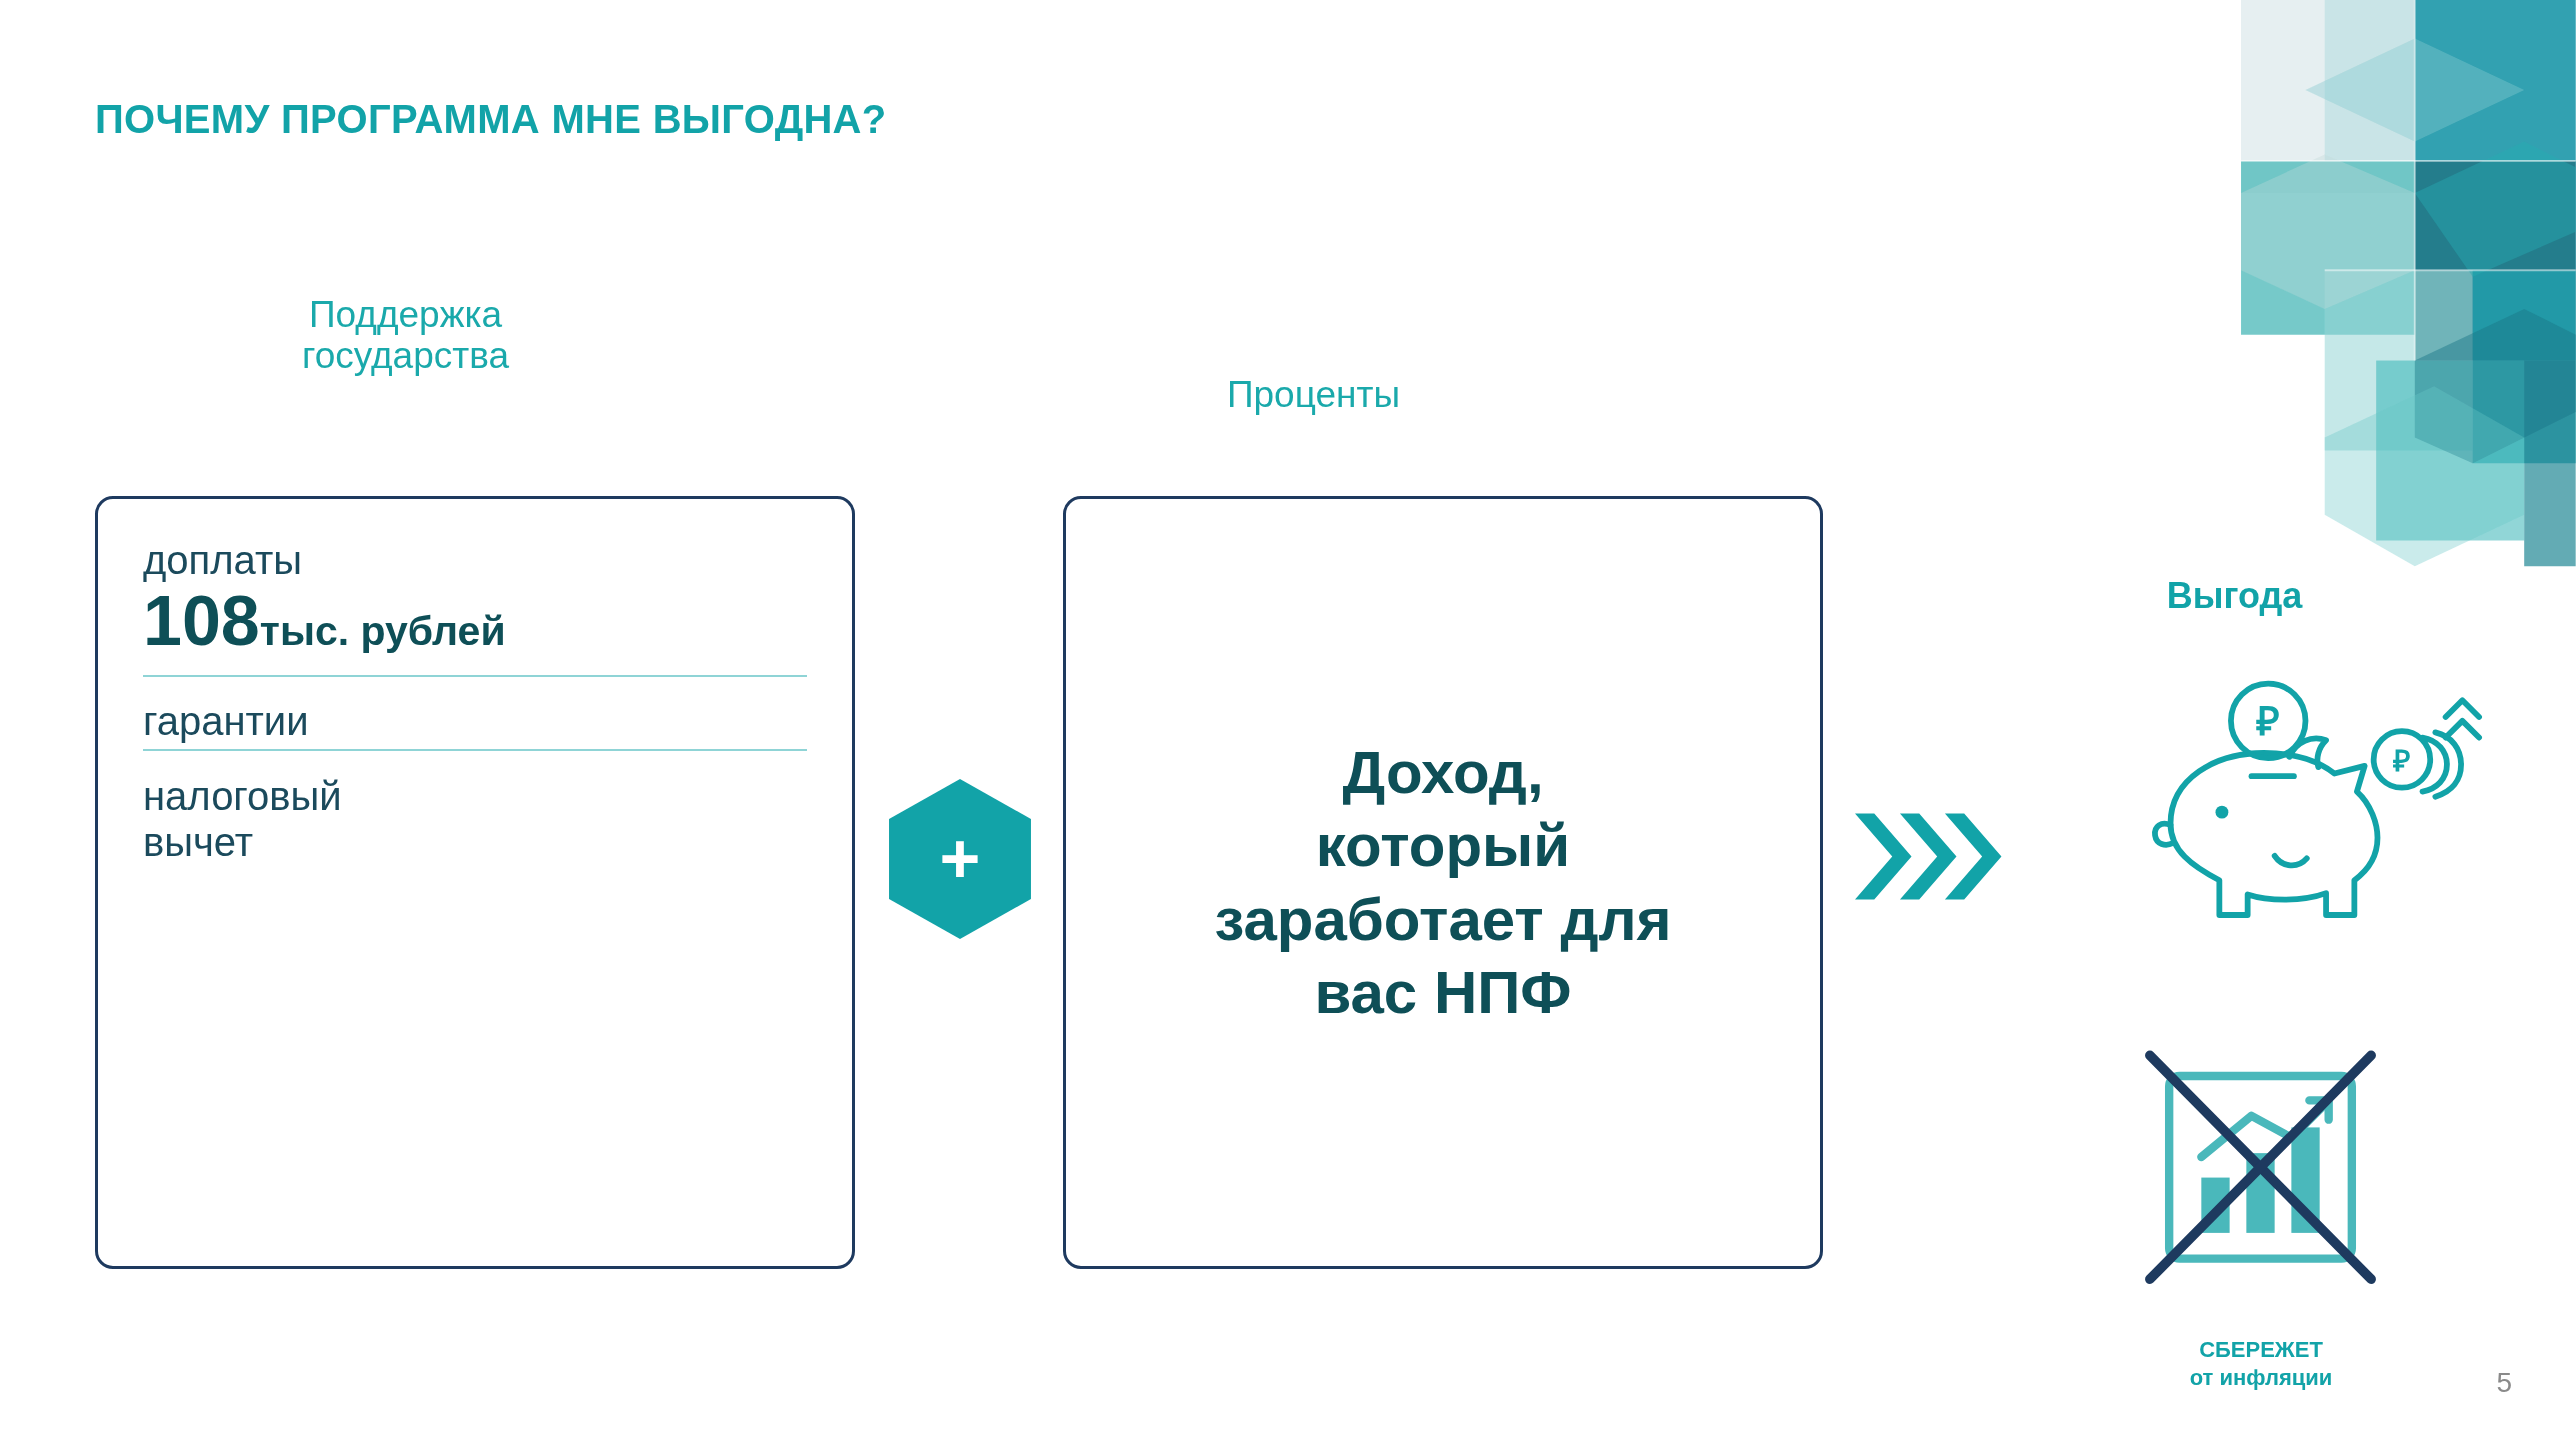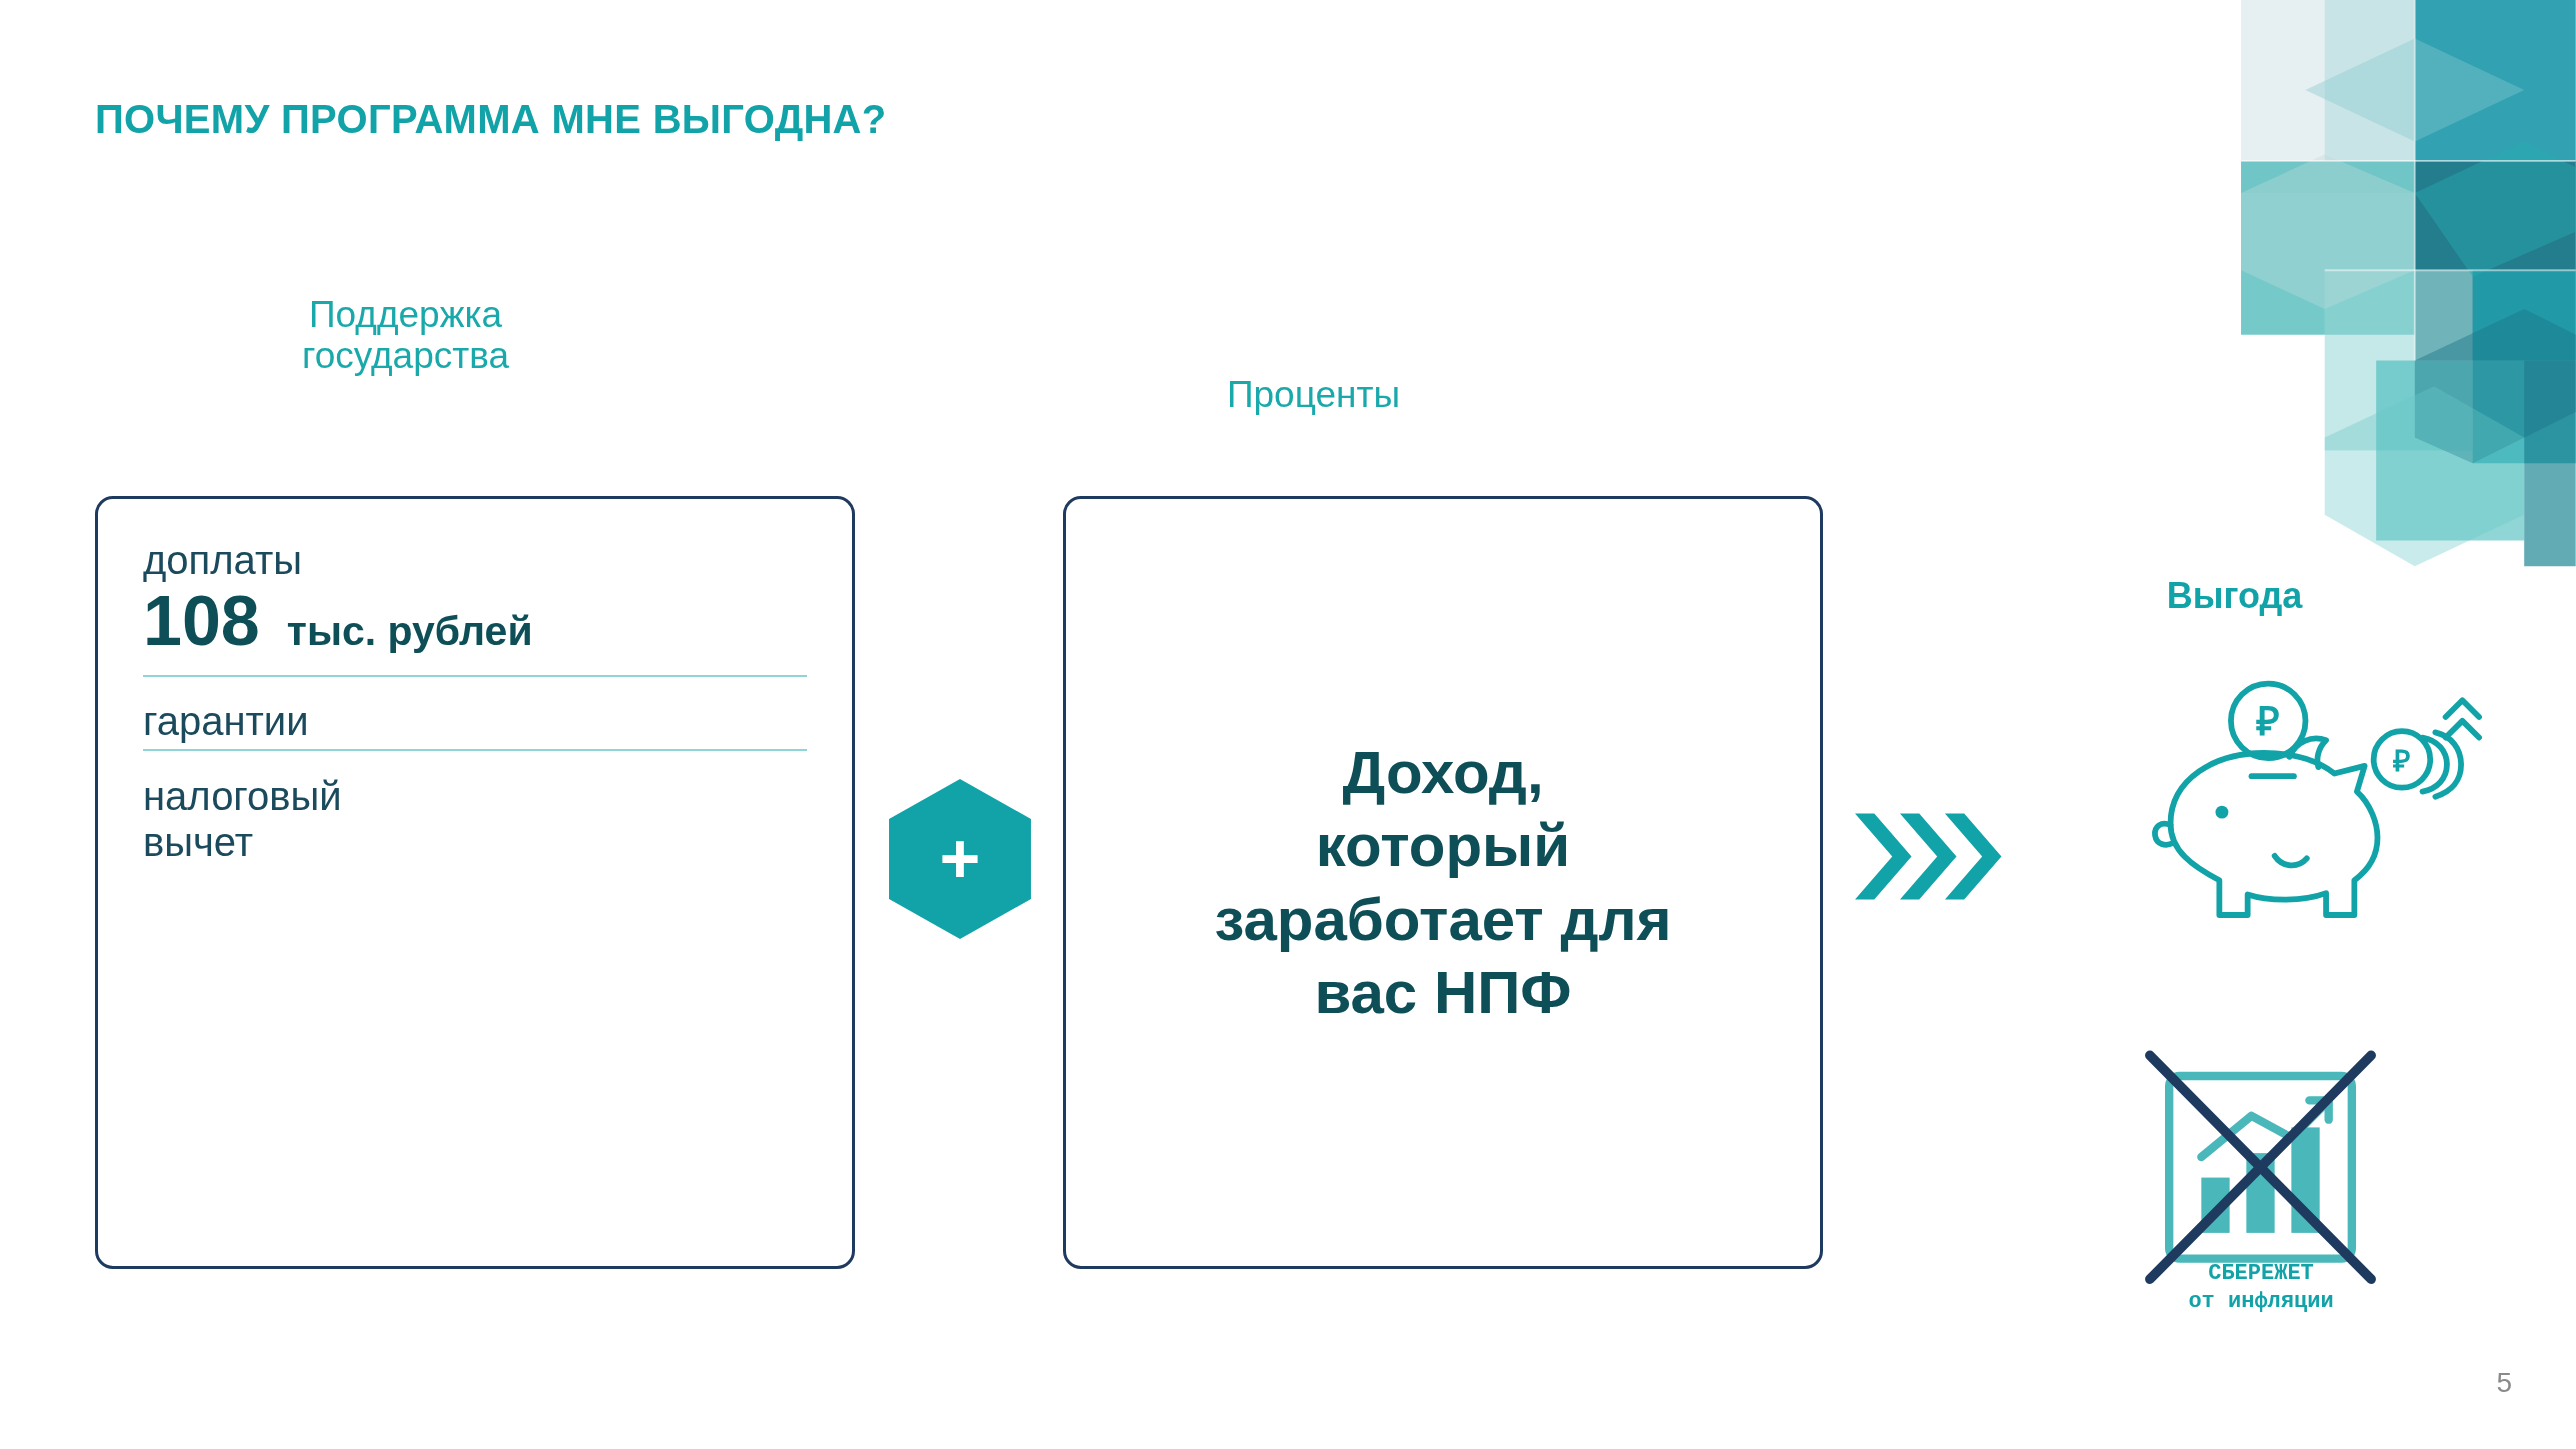--- a/index.html
+++ b/index.html
@@ -98,21 +98,21 @@
   .row-label {
     font-size: 40px;
     color: #1b4a5c;
     line-height: 1.1;
     margin: 0 0 3.9px 0;
     font-weight: 500;
   }
   .row-value {
     display: flex;
     align-items: baseline;
-    gap: 27px;
+    gap: 0;
     margin-bottom: 19.3px;
   }
   .row-value .big {
     font-size: 70px;
     font-weight: bold;
     color: #0e4f57;
     line-height: 1;
   }
   .row-value .unit {
     font-size: 41px;
@@ -181,28 +181,27 @@
   .inflation {
     position: absolute;
     left: 2119px;
     top: 1005px;
     width: 283px;
     height: 322px;
   }
   .inflation-caption {
     position: absolute;
     left: 2087px;
-    top: 1260px;
+    top: 1336px;
     width: 348px;
     text-align: center;
     font-size: 22px;
     font-weight: bold;
     color: #12a3a8;
     line-height: 1.25;
-    font-family: Liberation Mono, monospace;
   }
 
   
   .page-number {
     position: absolute;
     right: 64px;
     bottom: 50px;
     font-size: 28px;
     color: #8a8a8a;
   }

